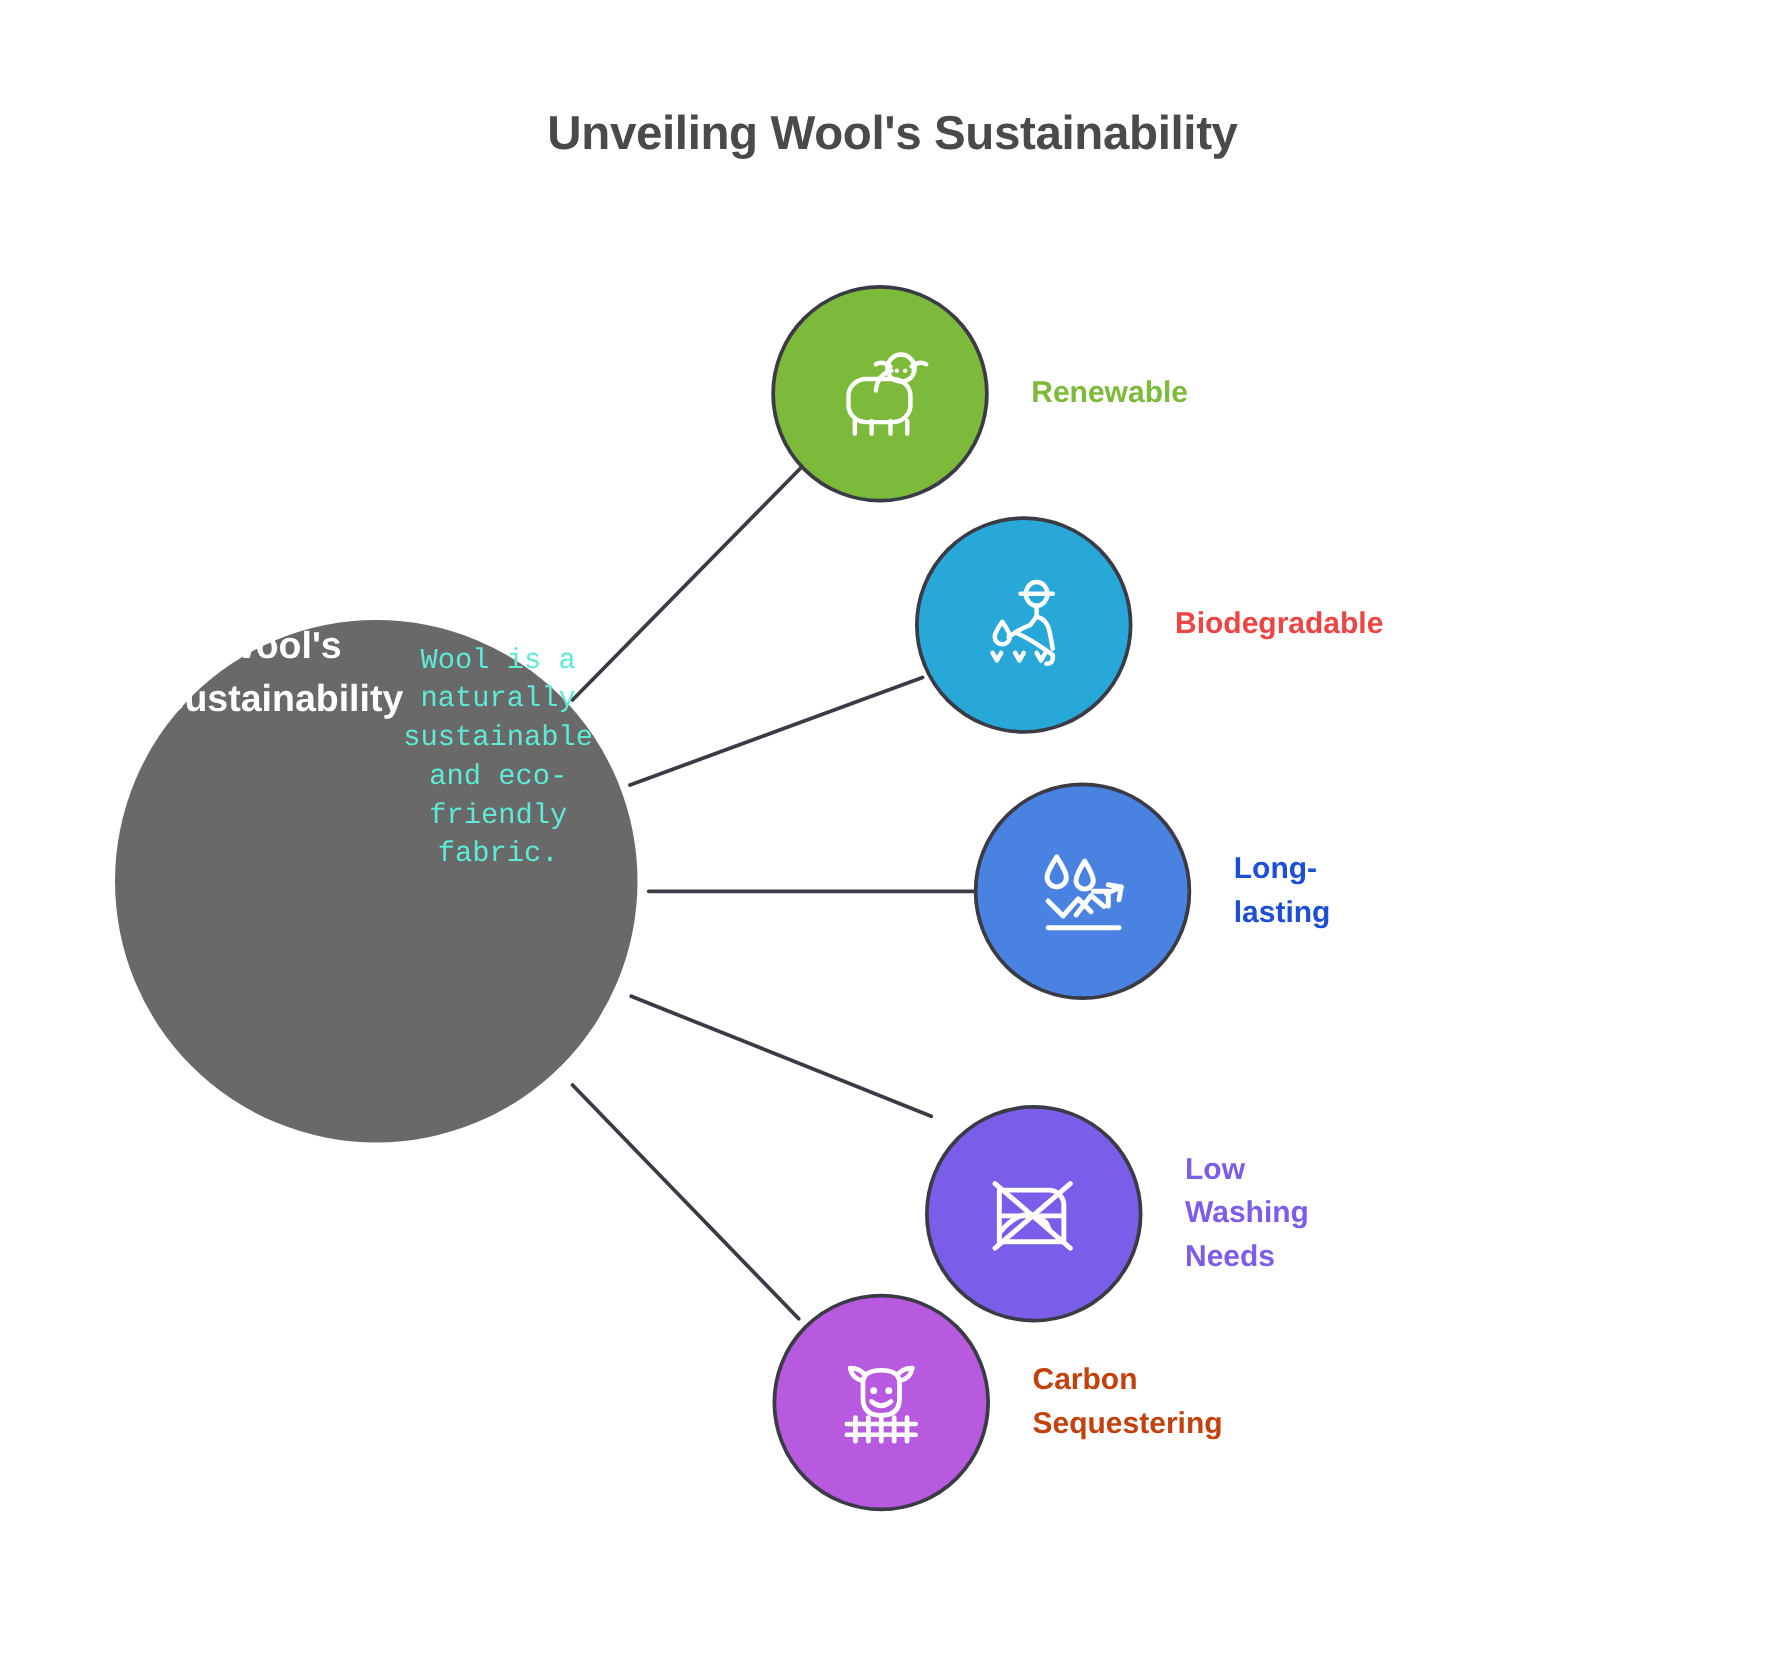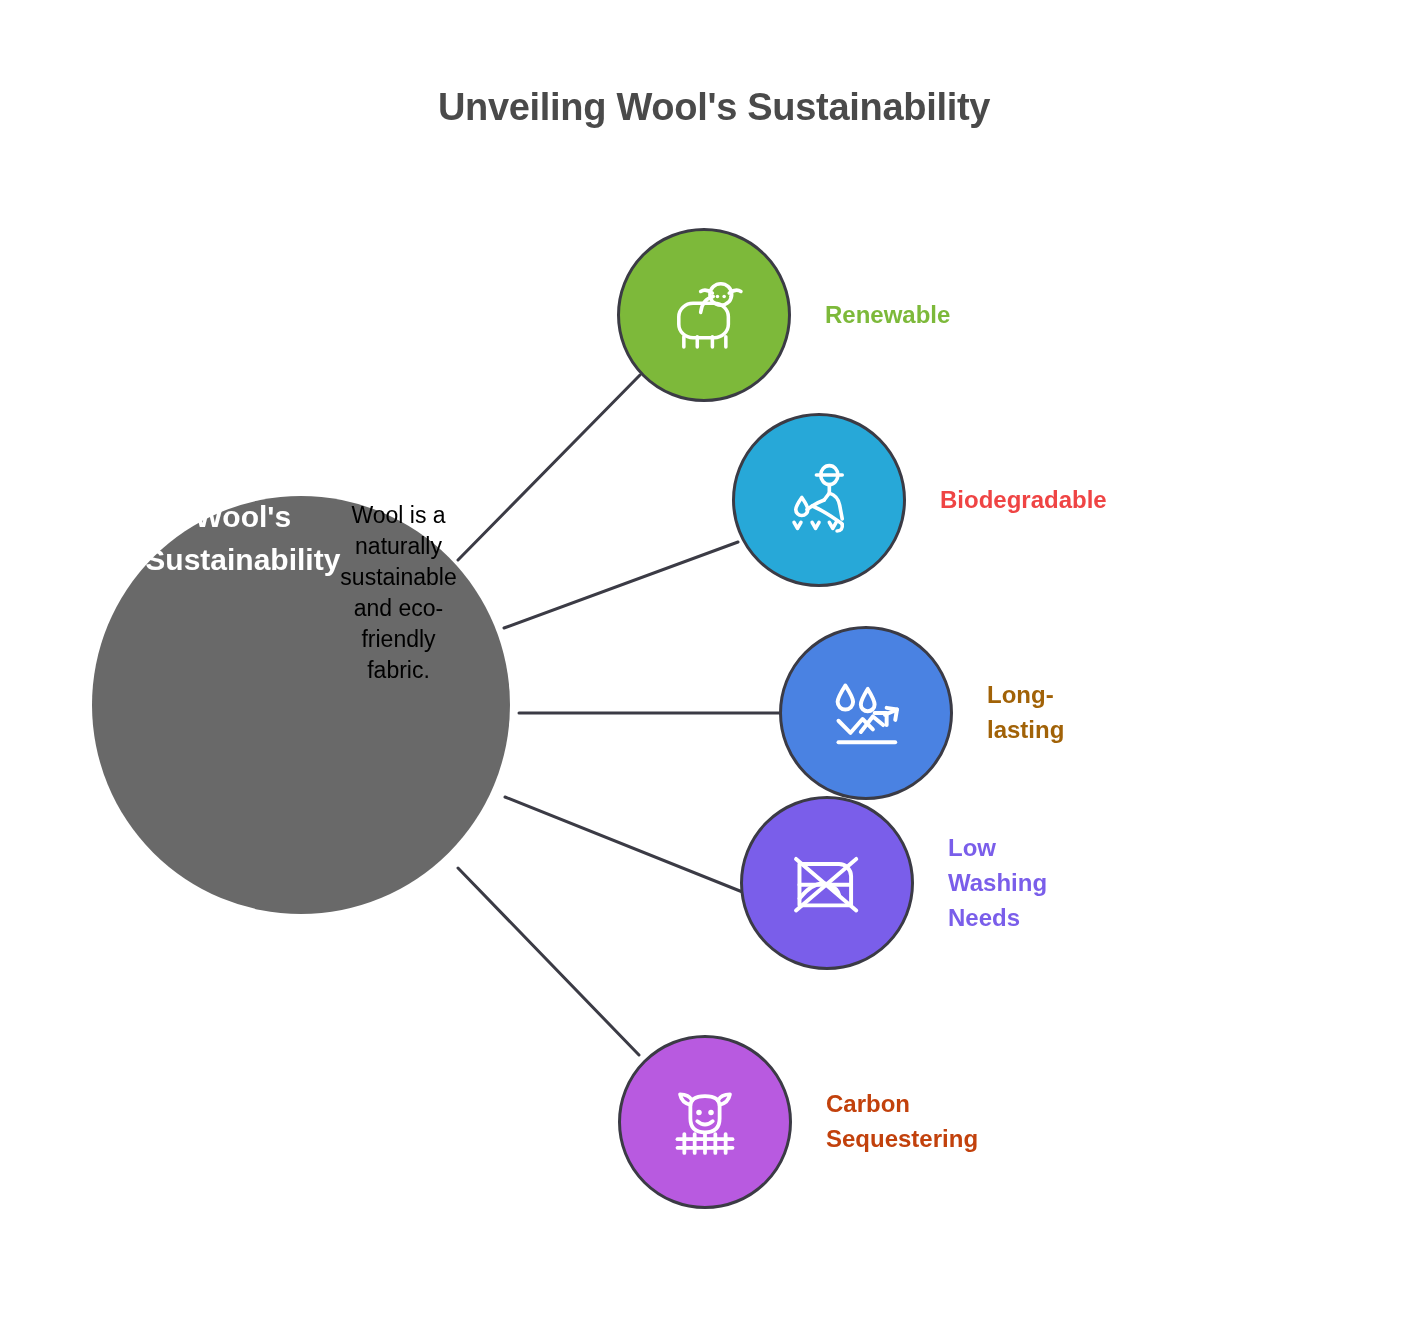--- a/index.html
+++ b/index.html
@@ -60,25 +60,26 @@
   }
   #hub-title {
     color: #ffffff;
     font-size: 30px;
     font-weight: bold;
     line-height: 1.42;
     text-align: center;
     white-space: pre-line;
   }
   #hub-desc {
-    color: #000000;
+    color: #5eead4;
     font-size: 23px;
     line-height: 1.35;
     text-align: center;
-    margin-top: 4px;
+    margin-top: 17px;
+    font-family: Liberation Mono, monospace;
   }
 
   
   .node {
     position: absolute;
     width: 174px;
     height: 174px;
   }
   .node-circle {
     position: absolute;
@@ -181,24 +182,24 @@
           <path d="M52 22 q-8 13 -8 18 a8 8 0 0 0 16 0 q0 -5 -8 -18 z"></path>
           <path d="M18 59 l14 14 l14 -16 l12 12"></path>
           <path d="M44 72 l14 -18 l12 10"></path>
           <path d="M60 50 h14 v14"></path>
           <path d="M72 52 l14 -6"></path>
           <path d="M74 44 l12 2 l-2 12"></path>
           <line x1="18" y1="84" x2="84" y2="84"></line>
         </svg>
       </span>
     </div>
-    <div class="node-label" style="color:#a16207;">Long-lasting</div>
-  </div>
-
-  <div class="node" style="left:740px; top:796px;">
+    <div class="node-label" style="color:#1d4ed8;">Long-lasting</div>
+  </div>
+
+  <div class="node" style="left:740px; top:884px;">
     <div class="node-circle" style="background:#7A5EEA;">
       <span class="node-icon">
         <svg width="86" height="86" viewBox="0 0 100 100" fill="none" stroke="#ffffff" stroke-width="4.6" stroke-linecap="round" stroke-linejoin="round">
           <path d="M18 28 h46 a14 14 0 0 1 14 14 v34 h-60 z"></path>
           <line x1="18" y1="52" x2="78" y2="52"></line>
           <path d="M18 68 q18 -22 34 -16 q10 4 12 12"></path>
           <line x1="14" y1="22" x2="84" y2="82"></line>
           <line x1="84" y1="22" x2="14" y2="82"></line>
         </svg>
       </span>

